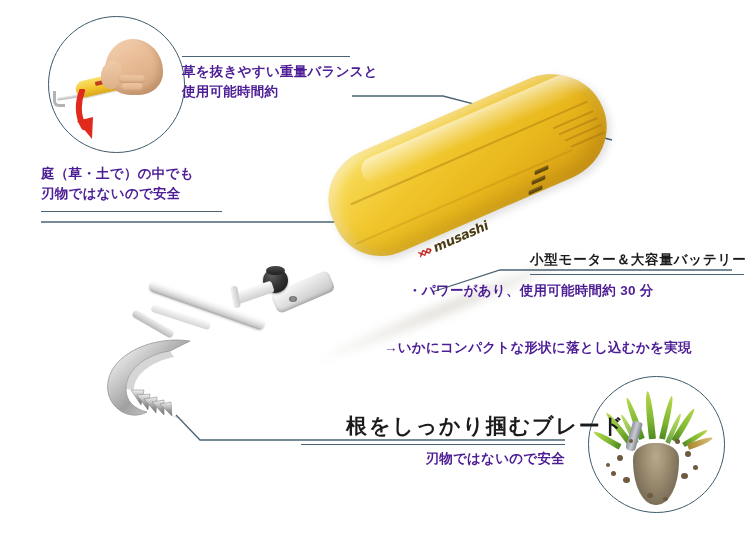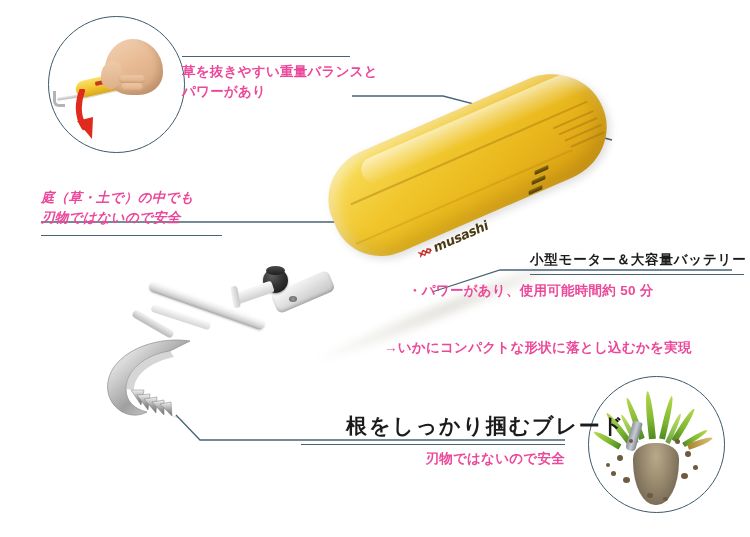--- a/index.html
+++ b/index.html
@@ -24,33 +24,33 @@
     white-space: nowrap;
     letter-spacing: 0.06em;
   }
   .callout .rule {
     height: 1px;
     background: #4a6374;
     margin: 4px 0 5px 0;
   }
   .callout .body {
     font-weight: bold;
-    color: #ec4899;
+    color: #4c1d95;
     white-space: nowrap;
     letter-spacing: 0.02em;
   }
 
   
   #handle-callout { left: 182px; top: 52px; }
   #handle-callout .title { font-size: 21px; }
   #handle-callout .rule { width: 168px; }
   #handle-callout .body { font-size: 13.5px; line-height: 20px; }
 
   
-  #color-callout { left: 41px; top: 188px; font-style: italic; }
+  #color-callout { left: 41px; top: 164px; }
   #color-callout .body { font-size: 13.5px; line-height: 20px; }
   #color-callout .rule { width: 181px; margin-top: 7px; }
 
   
   #motor-callout { left: 530px; top: 251px; text-align: right; }
   #motor-callout .title { font-size: 13.5px; }
   #motor-callout .rule { width: 214px; margin-top: 5px; }
   #motor-callout .body { font-size: 13.5px; line-height: 21px; text-align: left; }
   #motor-callout .body.indent { margin-left: -122px; }
   #motor-callout .body.indent2 { margin-left: -146px; margin-top: 36px; }
@@ -469,33 +469,33 @@
     <div class="rp-speck" style="left:92px; top:96px;  width:7px; height:6px;"></div>
     <div class="rp-speck" style="left:86px; top:62px;  width:5px; height:5px;"></div>
     <div class="rp-speck" style="left:40px; top:62px;  width:4px; height:4px;"></div>
     <div class="rp-speck" style="left:58px; top:116px; width:6px; height:5px;"></div>
     <div class="rp-speck" style="left:74px; top:120px; width:5px; height:4px;"></div>
   </div>
 
   <div class="callout" id="handle-callout">
     <div class="rule"></div>
     <div class="body">草を抜きやすい重量バランスと</div>
-    <div class="body">パワーがあり</div>
+    <div class="body">使用可能時間約</div>
   </div>
 
   <div class="callout" id="color-callout">
     <div class="body">庭（草・土で）の中でも</div>
     <div class="body">刃物ではないので安全</div>
     <div class="rule"></div>
   </div>
 
   <div class="callout" id="motor-callout">
     <div class="title">小型モーター＆大容量バッテリー</div>
     <div class="rule"></div>
-    <div class="body indent">・パワーがあり、使用可能時間約 50 分</div>
+    <div class="body indent">・パワーがあり、使用可能時間約 30 分</div>
     <div class="body indent2">→いかにコンパクトな形状に落とし込むかを実現</div>
   </div>
 
   <div class="callout" id="blade-callout">
     <div class="title">根をしっかり掴むブレード</div>
     <div class="rule"></div>
     <div class="body">刃物ではないので安全</div>
   </div>
 
 </div>

